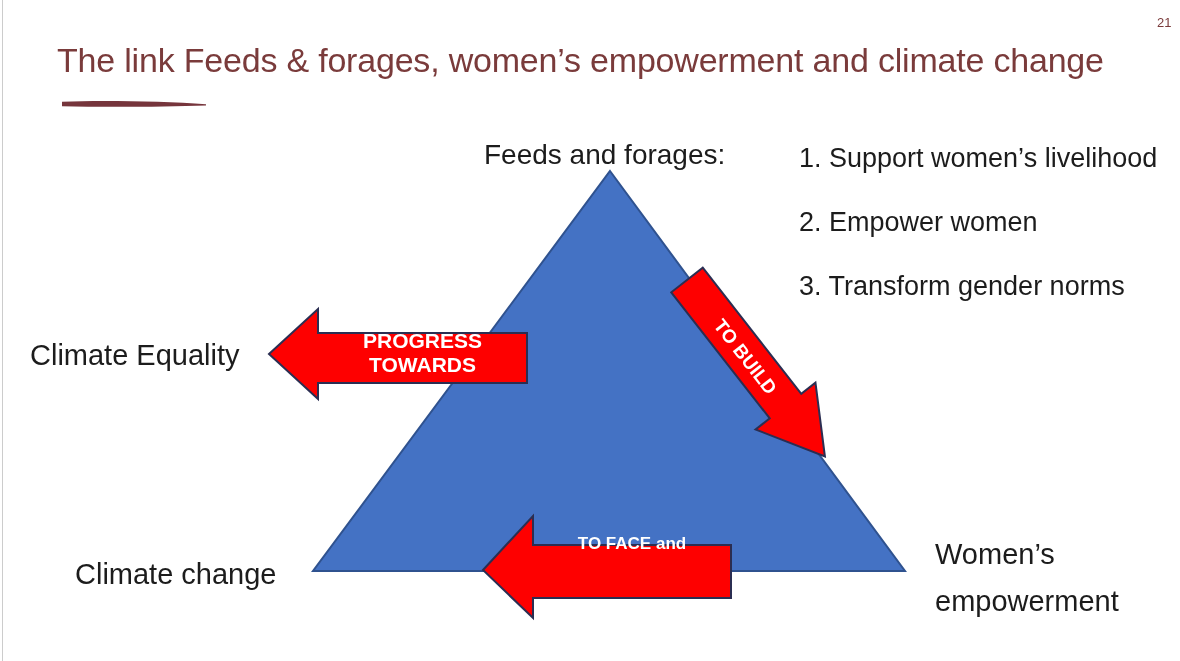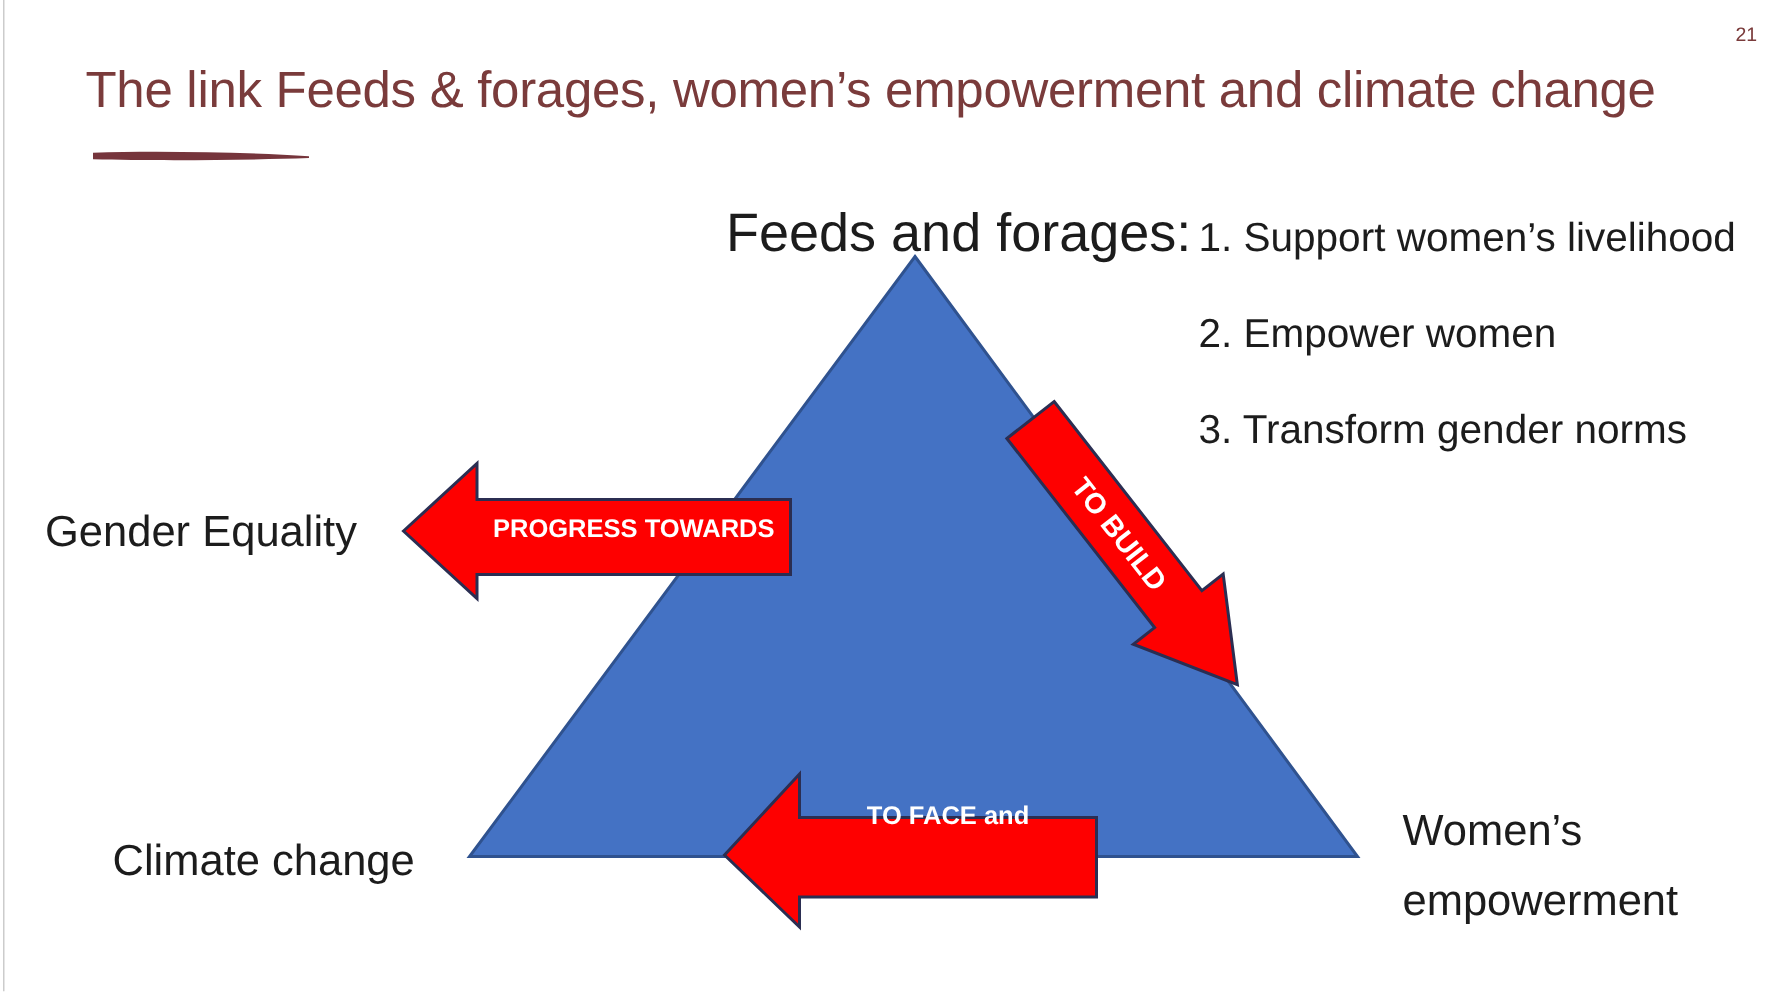--- a/index.html
+++ b/index.html
@@ -13,31 +13,31 @@
   .title{
     position:absolute;left:57px;top:40px;width:1130px;
     font-size:34px;line-height:40px;letter-spacing:-0.2px;
     color:#7A3B3B;white-space:nowrap;
   }
   .diagram-svg{position:absolute;left:0;top:0;}
   .underline{fill:#76353C;}
   .triangle{stroke:#2F528F;stroke-width:2;}
   .block-arrow{stroke:#2B2E52;stroke-width:2;stroke-linejoin:miter;}
   .label{position:absolute;color:#1C1C1C;white-space:nowrap;}
-  .apex-label{left:484px;top:138px;font-size:36px;line-height:34px;}
+  .apex-label{left:484px;top:138px;font-size:28px;line-height:34px;}
   .points-list{position:absolute;left:799px;top:141px;width:420px;}
   .list-item{font-size:27px;line-height:34px;margin-bottom:30px;color:#1C1C1C;white-space:nowrap;}
   .gender{left:30px;top:337px;font-size:29px;line-height:36px;}
   .climate{left:75px;top:556px;font-size:29px;line-height:36px;}
   .women{left:935px;top:531px;font-size:29px;line-height:47px;}
   .arrow-text{
     position:absolute;color:#FFFFFF;font-weight:bold;text-align:center;
     display:flex;align-items:center;justify-content:center;flex-direction:column;
   }
-  .left-arrow-text{left:318px;top:333px;width:209px;height:40px;font-size:17px;}
+  .left-arrow-text{left:318px;top:333px;width:209px;height:40px;font-size:21px;}
   .bottom-arrow-text{left:533px;top:516px;width:198px;height:54px;font-size:17px;line-height:25px;}
   .diagonal-arrow-text{
     left:675px;top:345px;width:140px;height:24px;font-size:19px;
     transform:rotate(52deg);transform-origin:center;
   }
 </style>
 </head>
 <body>
 
 <div class="slide">
@@ -57,21 +57,21 @@
   </svg>
 
   <div class="label apex-label">Feeds and forages:</div>
 
   <div class="points-list">
     <div class="list-item">1. Support women’s livelihood</div>
     <div class="list-item">2. Empower women</div>
     <div class="list-item">3. Transform gender norms</div>
   </div>
 
-  <div class="label gender">Gender Equality</div>
+  <div class="label gender">Climate Equality</div>
 
   <div class="label climate">Climate change</div>
 
   <div class="label women">
     <div>Women’s</div>
     <div>empowerment</div>
   </div>
 
   <div class="arrow-text left-arrow-text">PROGRESS TOWARDS</div>
 

